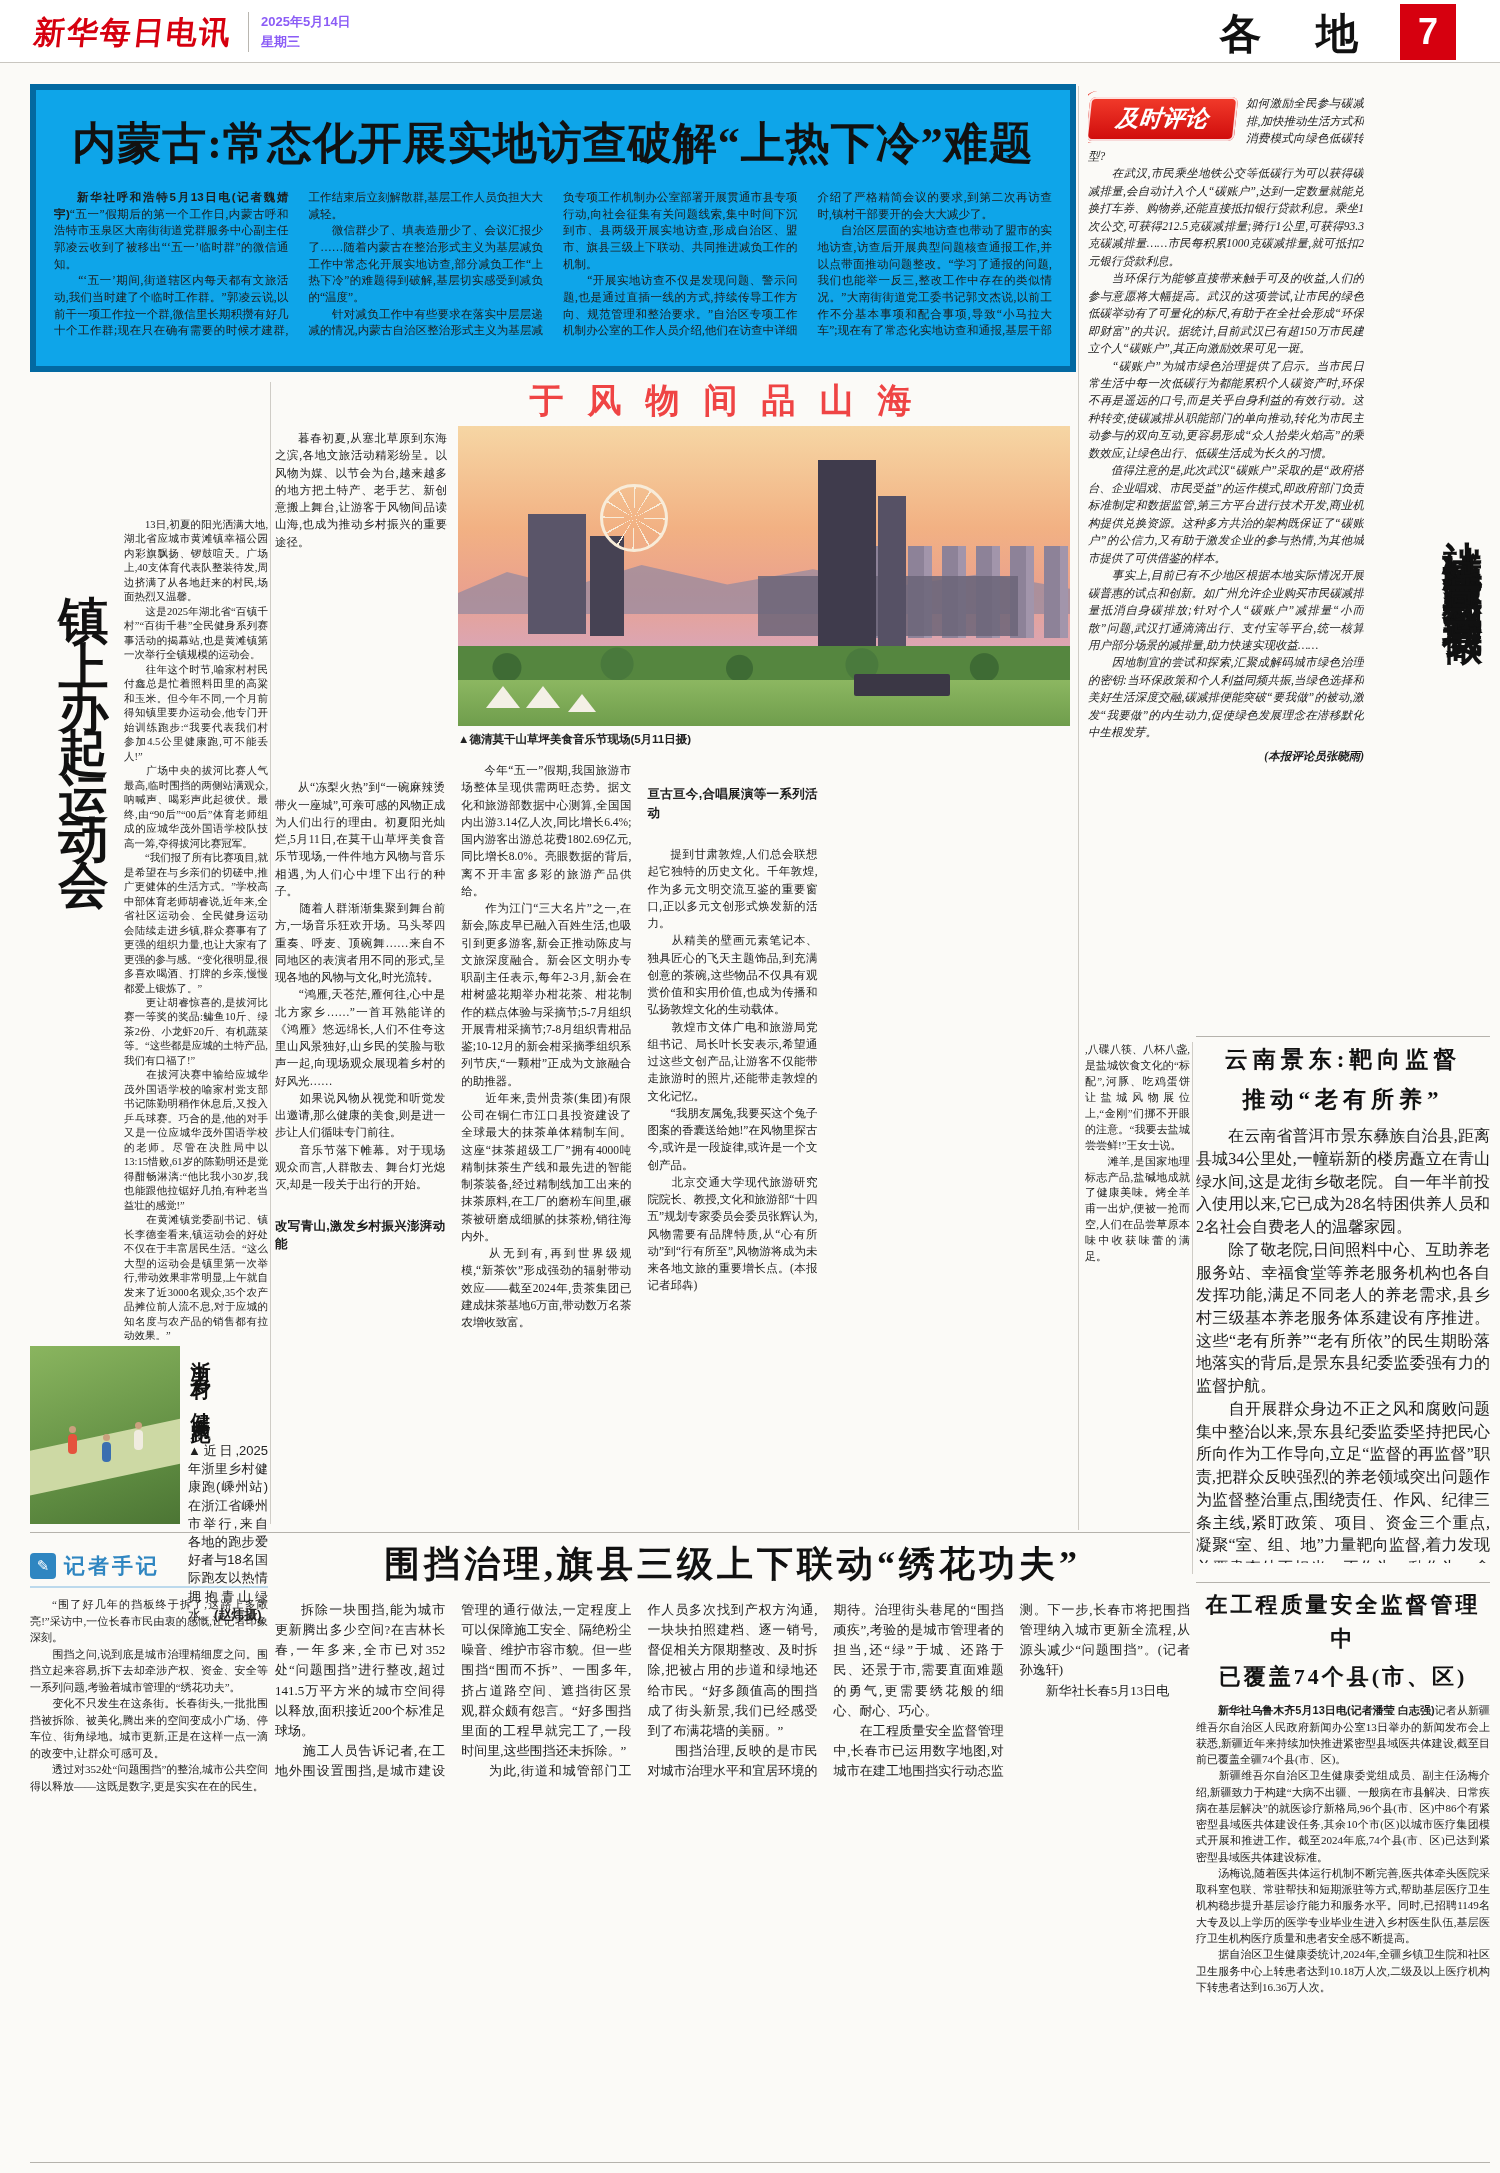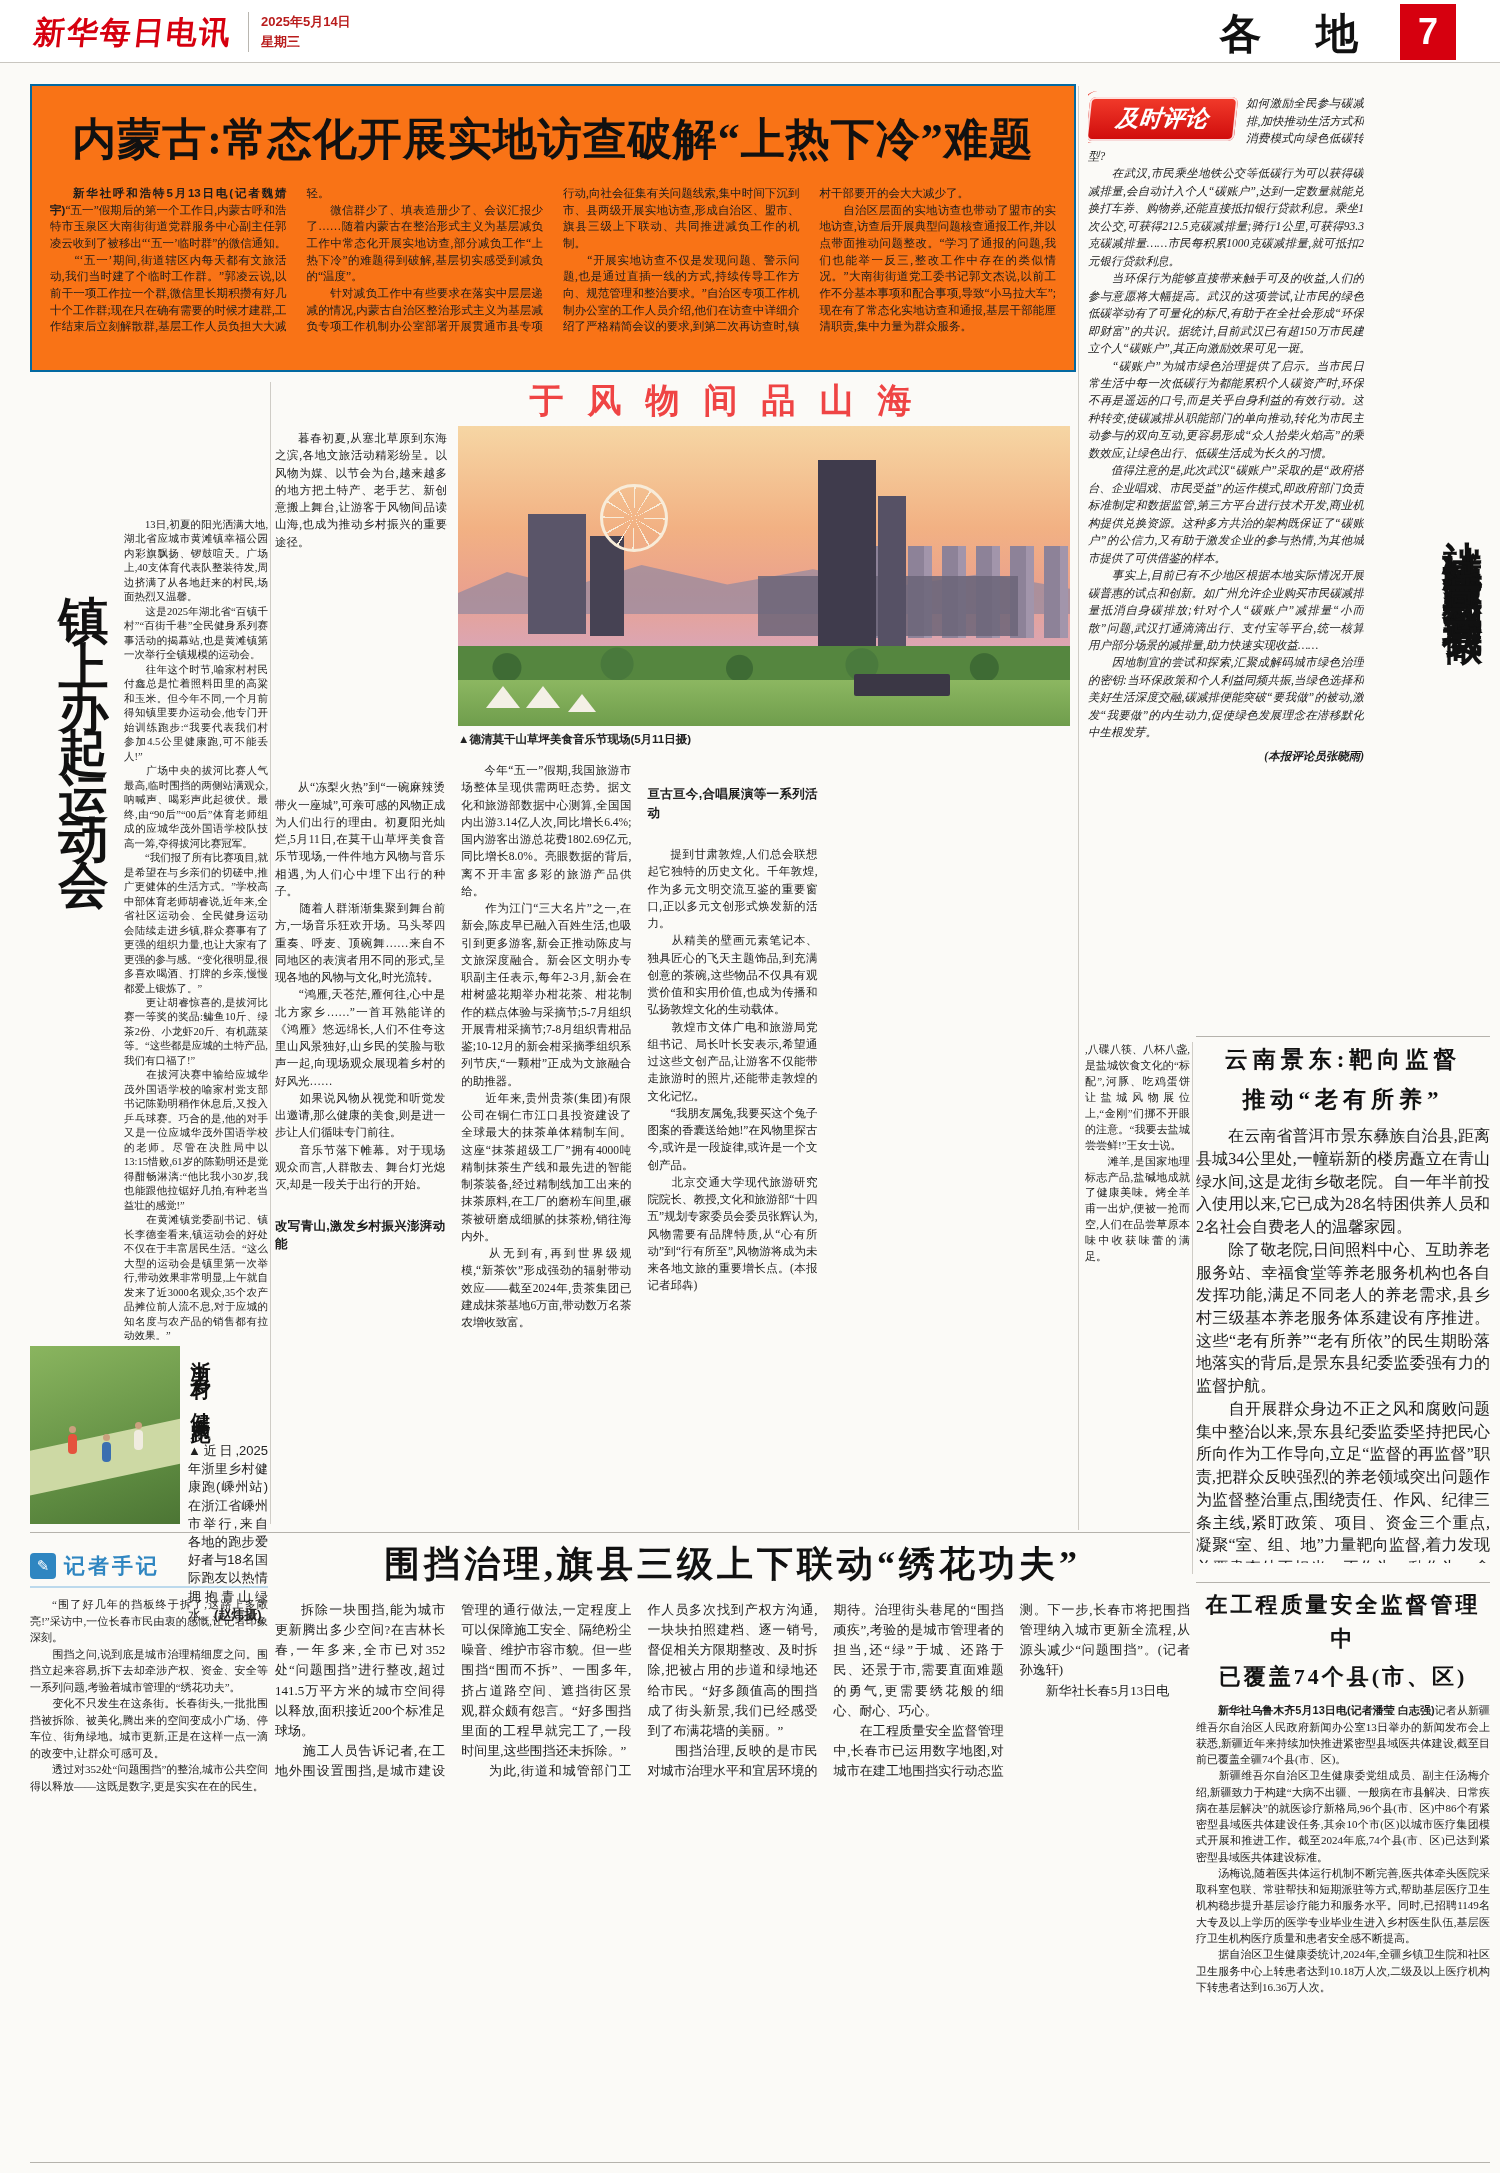--- a/index.html
+++ b/index.html
@@ -4,32 +4,32 @@
 <style>
   html,body{margin:0;padding:0;background:#e9e7e2;}
   .page{position:relative;width:1500px;height:2173px;background:#fbfaf7;margin:0 auto;
         font-family:"Liberation Serif","DejaVu Serif",serif;color:#1c1c1c;overflow:hidden;}
   .abs{position:absolute;}
   
   .masthead{position:absolute;left:0;top:0;width:1500px;height:62px;background:#fff;border-bottom:1px solid #c9c6c0;}
   .logo{position:absolute;left:34px;top:12px;font-size:31px;font-weight:900;color:#d6000f;
         transform:skewX(-6deg);letter-spacing:2px;}
   .dateblock{position:absolute;left:248px;top:12px;border-left:1px solid #b9b6b0;padding-left:12px;
-        font-family:"Liberation Sans",sans-serif;font-size:13px;font-weight:700;color:#b91c1c;line-height:1.55;}
+        font-family:"Liberation Sans",sans-serif;font-size:13px;font-weight:700;color:#8b5cf6;line-height:1.55;}
   .section-title{position:absolute;right:120px;top:6px;font-size:42px;font-weight:900;letter-spacing:22px;color:#111;}
   .pagenum{position:absolute;right:44px;top:4px;width:56px;height:56px;background:#d6000f;color:#fff;
         display:flex;align-items:center;justify-content:center;font-size:36px;font-weight:900;
         font-family:"Liberation Sans",sans-serif;}
   
   .btxt{white-space:pre-line;text-align:justify;overflow:hidden;}
   .indent{text-indent:2em;}
   .h-rule{background:#b5b2ac;height:1px;}
   .v-rule{background:#cfccc6;width:1px;}
   
-  .redbox{position:absolute;left:30px;top:84px;width:1046px;height:288px;border:2px solid #0369a1;background:#f97316;box-sizing:border-box;}
+  .redbox{position:absolute;left:30px;top:84px;width:1046px;height:288px;border:6px solid #0369a1;background:#0ea5e9;box-sizing:border-box;}
   .redbox h1{margin:24px 10px 0;text-align:center;font-size:44px;font-weight:900;letter-spacing:1px;color:#111;}
   .redbox .body{margin:16px 18px 0;height:152px;column-count:4;column-gap:20px;
         font-size:11.5px;line-height:1.45;}
   .dl{font-family:"Liberation Sans",sans-serif;font-weight:700;}
   
   .pinglun{position:absolute;left:1088px;top:78px;width:402px;height:954px;}
   .pl-text{position:absolute;left:0;top:0;width:276px;height:914px;font-style:italic;
         font-size:11.5px;line-height:1.52;}
   .badge{float:left;position:relative;width:148px;height:44px;margin:2px 10px 4px 0;
         background:linear-gradient(180deg,#f23b2b,#cf0b0b);border-radius:6px;transform:skewX(-6deg);

